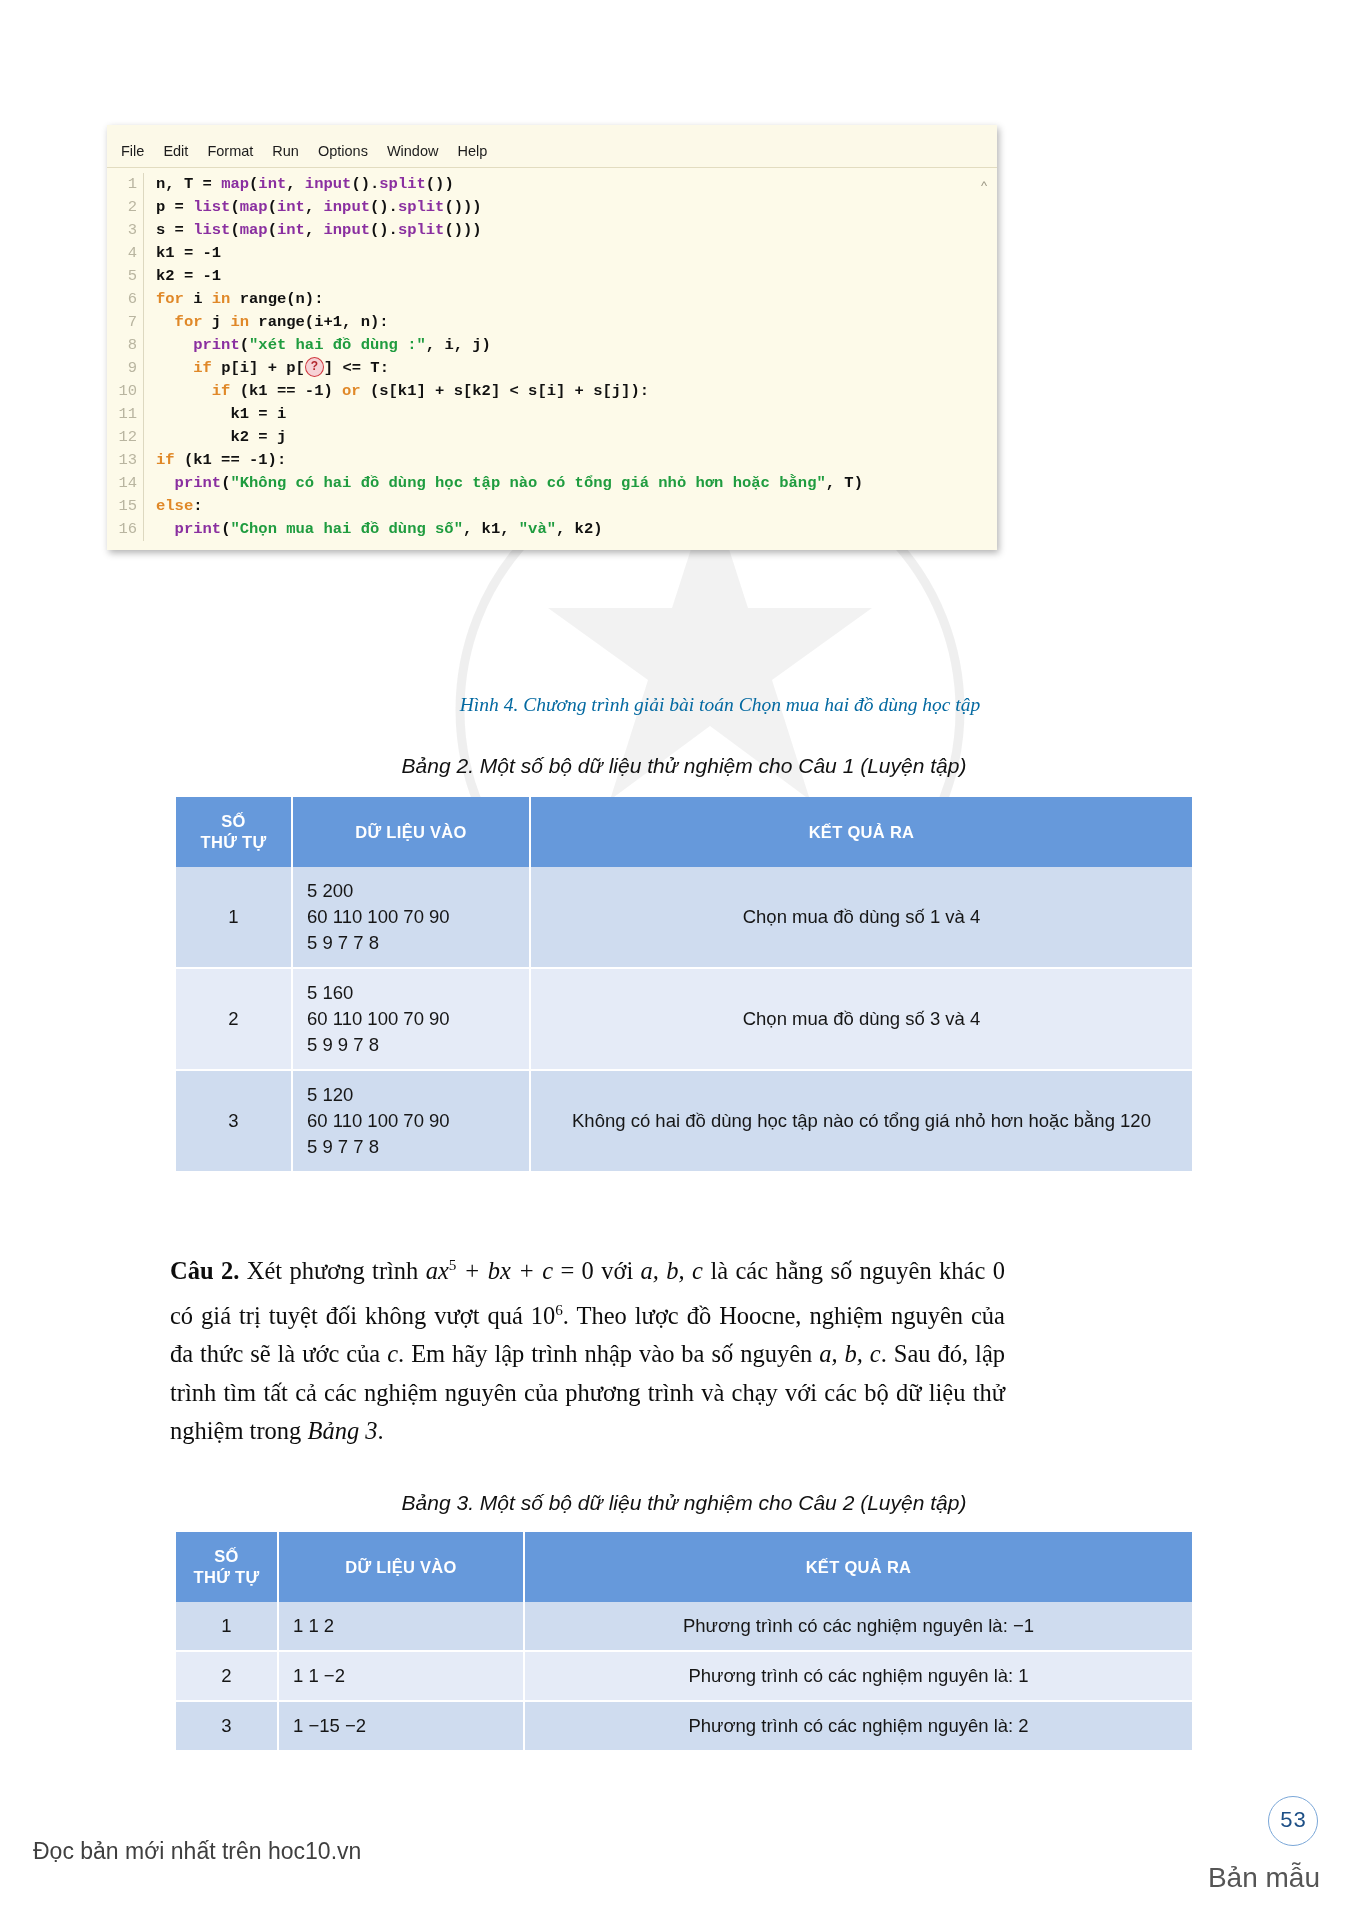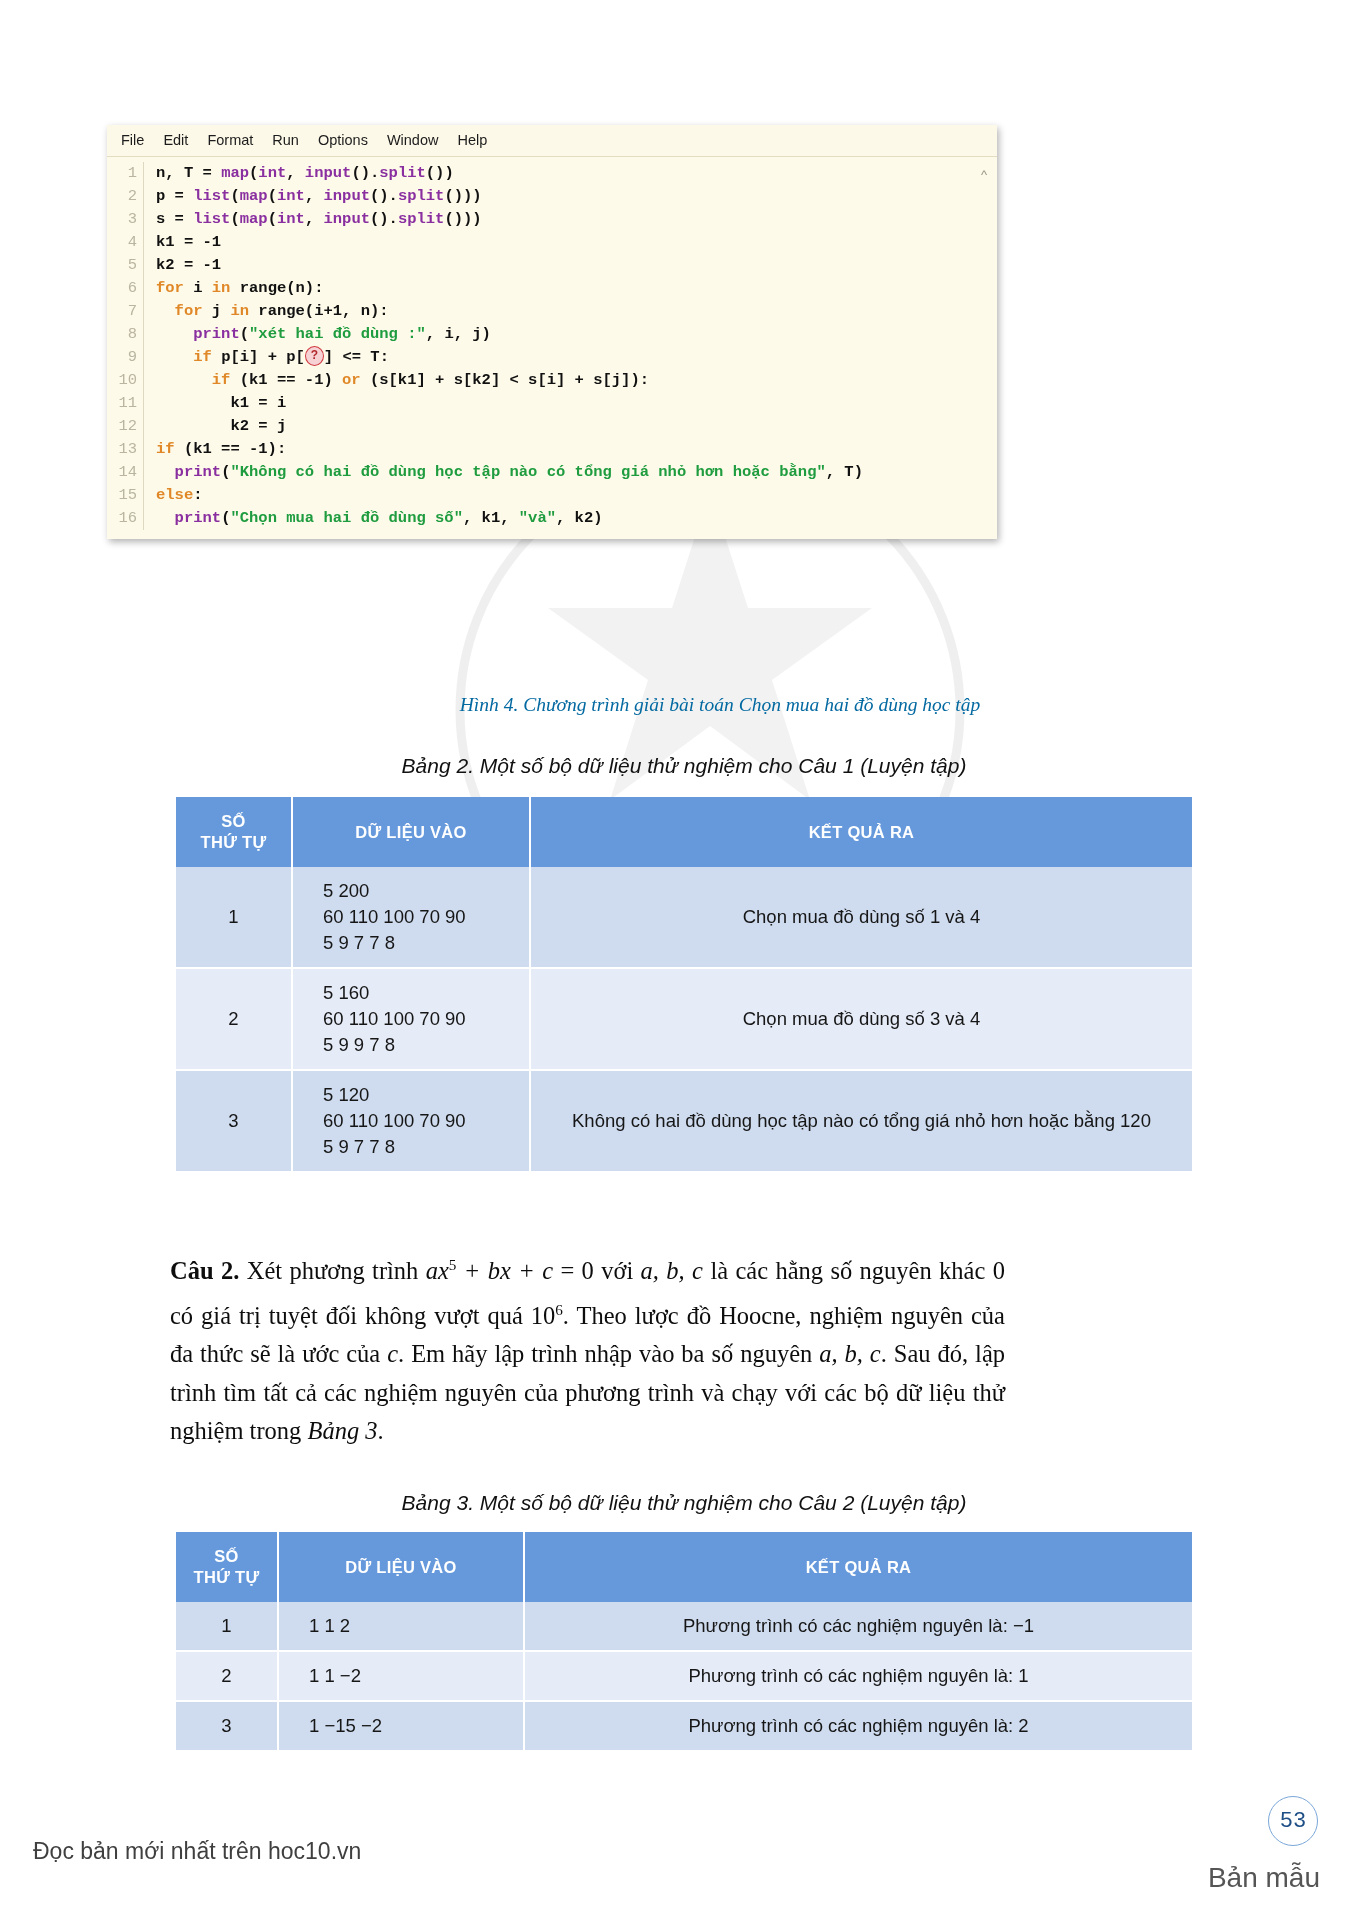--- a/index.html
+++ b/index.html
@@ -37,21 +37,21 @@
     position: absolute;
     left: 107px;
     top: 125px;
     width: 890px;
     background: #faf6e3;
     box-shadow: 2px 3px 7px rgba(0,0,0,0.30);
   }
   .idle-menubar {
     background: #fcf9e8;
     border-bottom: 1px solid #e2dcc0;
-    padding: 7px 14px 8px 14px;
+    padding: 18px 14px 8px 14px;
     font-family: "Liberation Sans", sans-serif;
     font-size: 14.5px;
     color: #1c1c1c;
     display: flex;
     gap: 19px;
   }
   .idle-menubar span { cursor: default; }
 
   .idle-body {
     display: flex;
@@ -148,21 +148,21 @@
     font-weight: bold;
     letter-spacing: 0.3px;
     border-right: 2px solid #ffffff;
     padding: 14px 12px;
     line-height: 21px;
   }
   .dtable th:last-child { border-right: none; }
   .dtable td {
     font-size: 18.5px;
     color: #161616;
-    padding: 11px 30px;
+    padding: 11px 14px;
     border-right: 2px solid #ffffff;
     border-bottom: 2px solid #ffffff;
     line-height: 26px;
     vertical-align: middle;
   }
   .dtable td:last-child { border-right: none; text-align: center; }
   .dtable tr.odd td  { background: #cfdcef; }
   .dtable tr.even td { background: #e5ebf7; }
   .dtable td.num { text-align: center; }
   .pre-cell { white-space: pre-line; }

